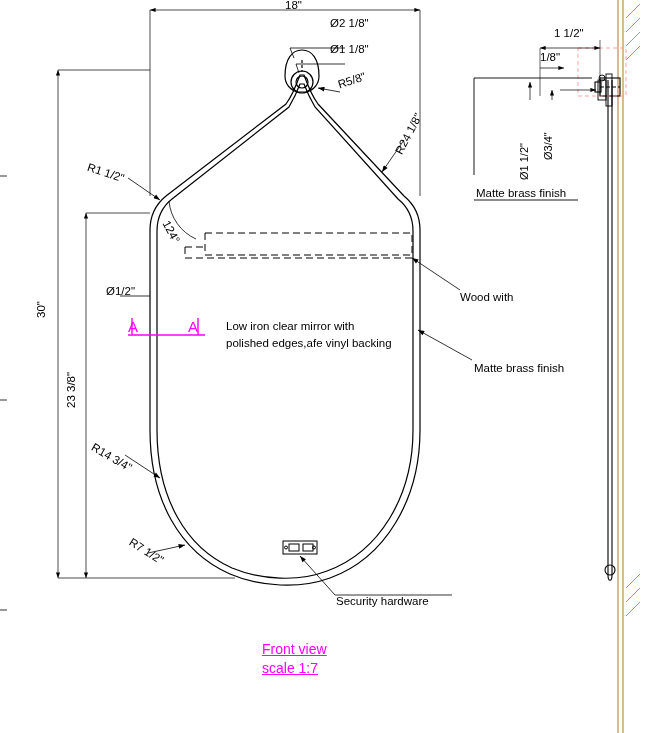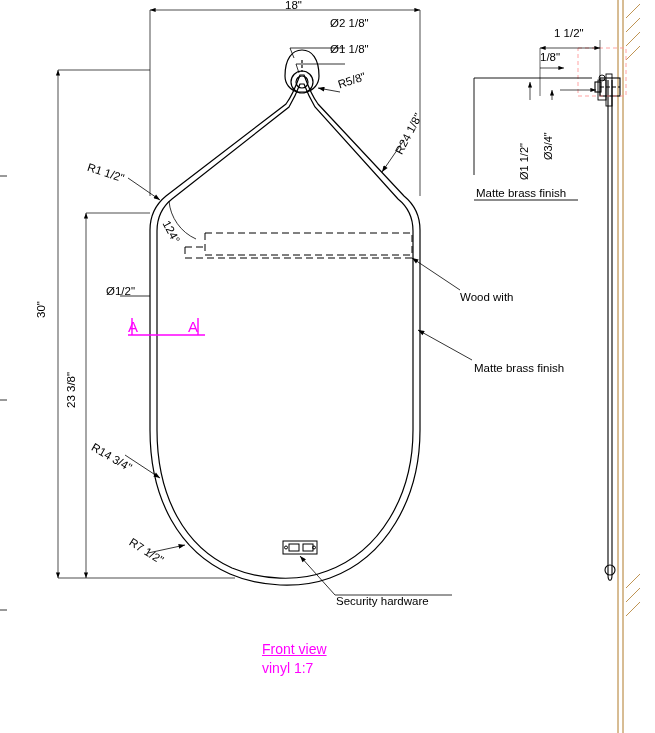--- a/index.html
+++ b/index.html
@@ -35,20 +35,21 @@
   }
   .lbl.small { font-size: 11px; }
   .magenta {
     color: #ff00ff;
   }
   .title-block {
     position: absolute;
     font-size: 14px;
     color: #ff00ff;
     line-height: 1.35;
+    text-decoration: underline;
   }
   .title-block .u {
     text-decoration: underline;
   }
   .note {
     position: absolute;
     font-size: 11.5px;
     color: #000000;
     line-height: 1.45;
     width: 170px;
@@ -248,29 +249,30 @@
 
   <div class="lbl" style="left:106px; top:284px;">Ø1/2"</div>
 
   <div class="lbl magenta" style="left:128px; top:318px; font-size:15px;">A</div>
   <div class="lbl magenta" style="left:188px; top:318px; font-size:15px;">A</div>
 
   <div class="lbl" style="left:96px; top:440px; transform:rotate(30deg); transform-origin:left top;">R14 3/4"</div>
 
   <div class="lbl" style="left:134px; top:535px; transform:rotate(32deg); transform-origin:left top;">R7 1/2"</div>
 
+  <div class="note" style="left:226px; top:318px;">Low iron clear mirror with polished edges,afe vinyl backing</div>
 
   <div class="lbl" style="left:460px; top:290px;">Wood with</div>
   <div class="lbl" style="left:474px; top:361px;">Matte brass finish</div>
   <div class="lbl" style="left:336px; top:594px;">Security hardware</div>
 
   <div class="lbl" style="left:554px; top:26px;">1 1/2"</div>
   <div class="lbl" style="left:540px; top:50px;">1/8"</div>
   <div class="lbl small" style="left:518px; top:180px; transform:rotate(-90deg); transform-origin:left top;">Ø1 1/2"</div>
   <div class="lbl small" style="left:542px; top:160px; transform:rotate(-90deg); transform-origin:left top;">Ø3/4"</div>
   <div class="lbl" style="left:476px; top:186px;">Matte brass finish</div>
 
   <div class="title-block" style="left:262px; top:640px;">
     <div class="u">Front view</div>
-    <div>vinyl 1:7</div>
+    <div>scale 1:7</div>
   </div>
 
 </div>
 
 </body></html>

